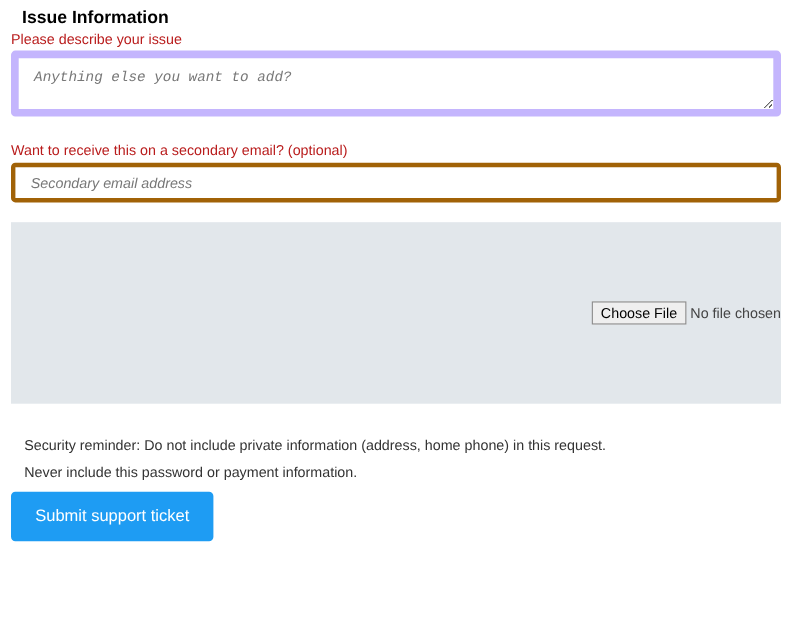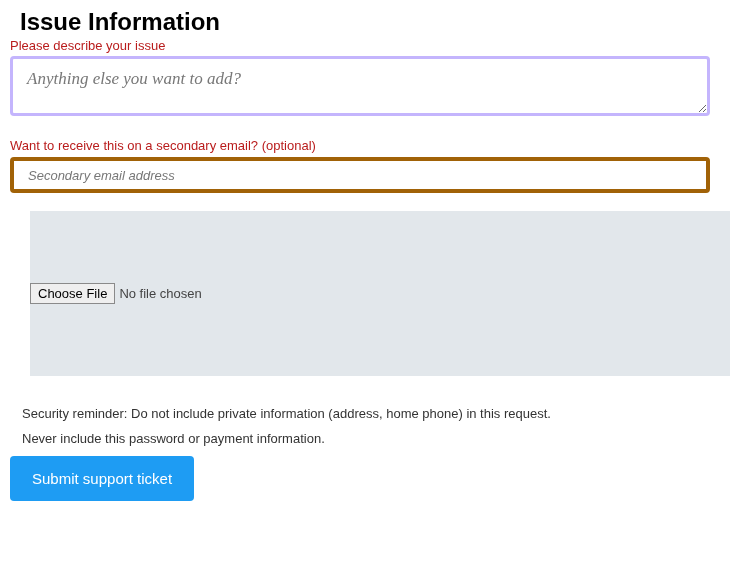--- a/index.html
+++ b/index.html
@@ -8,41 +8,41 @@
       padding: 0;
     }
     body {
       font-family: Arial, Helvetica, sans-serif;
       background: #fff;
       padding: 8px 10px;
       width: 732px;
       color: #000;
     }
     h1 {
-      font-size: 24px;
+      font-size: 16px;
       font-weight: bold;
       margin: 0 0 2px 10px;
     }
     .field-label {
       font-size: 13px;
       color: #b91c1c;
       margin-bottom: 2px;
       display: block;
     }
     .section {
       margin-bottom: 18px;
     }
     textarea.issue-textarea {
       width: 700px;
       height: 60px;
-      border: 3px solid #c4b5fd;
+      border: 7px solid #c4b5fd;
       border-radius: 4px;
       padding: 10px 14px;
-      font-size: 17px;
-      font-family: Liberation Serif, serif;
+      font-size: 13px;
+      font-family: Liberation Mono, monospace;
       color: #333;
       resize: both;
       margin-top: 1px;
     }
     textarea.issue-textarea::placeholder {
       color: #777;
       font-style: italic;
     }
     input.email-input {
       width: 700px;
@@ -62,24 +62,24 @@
     .image-section-label {
       font-size: 13px;
       color: #333;
       margin-left: 12px;
       margin-bottom: 2px;
     }
     .image-dropzone {
       width: 700px;
       height: 165px;
       background: #e2e7eb;
-      margin-left: 20px;
+      margin-left: 0;
       display: flex;
       align-items: center;
-      justify-content: flex-start;
+      justify-content: flex-end;
     }
     .file-picker {
       display: flex;
       align-items: center;
       gap: 4px;
     }
     .choose-file-btn {
       background: #efefef;
       border: 1px solid #8a8a8a;
       font-size: 13px;

